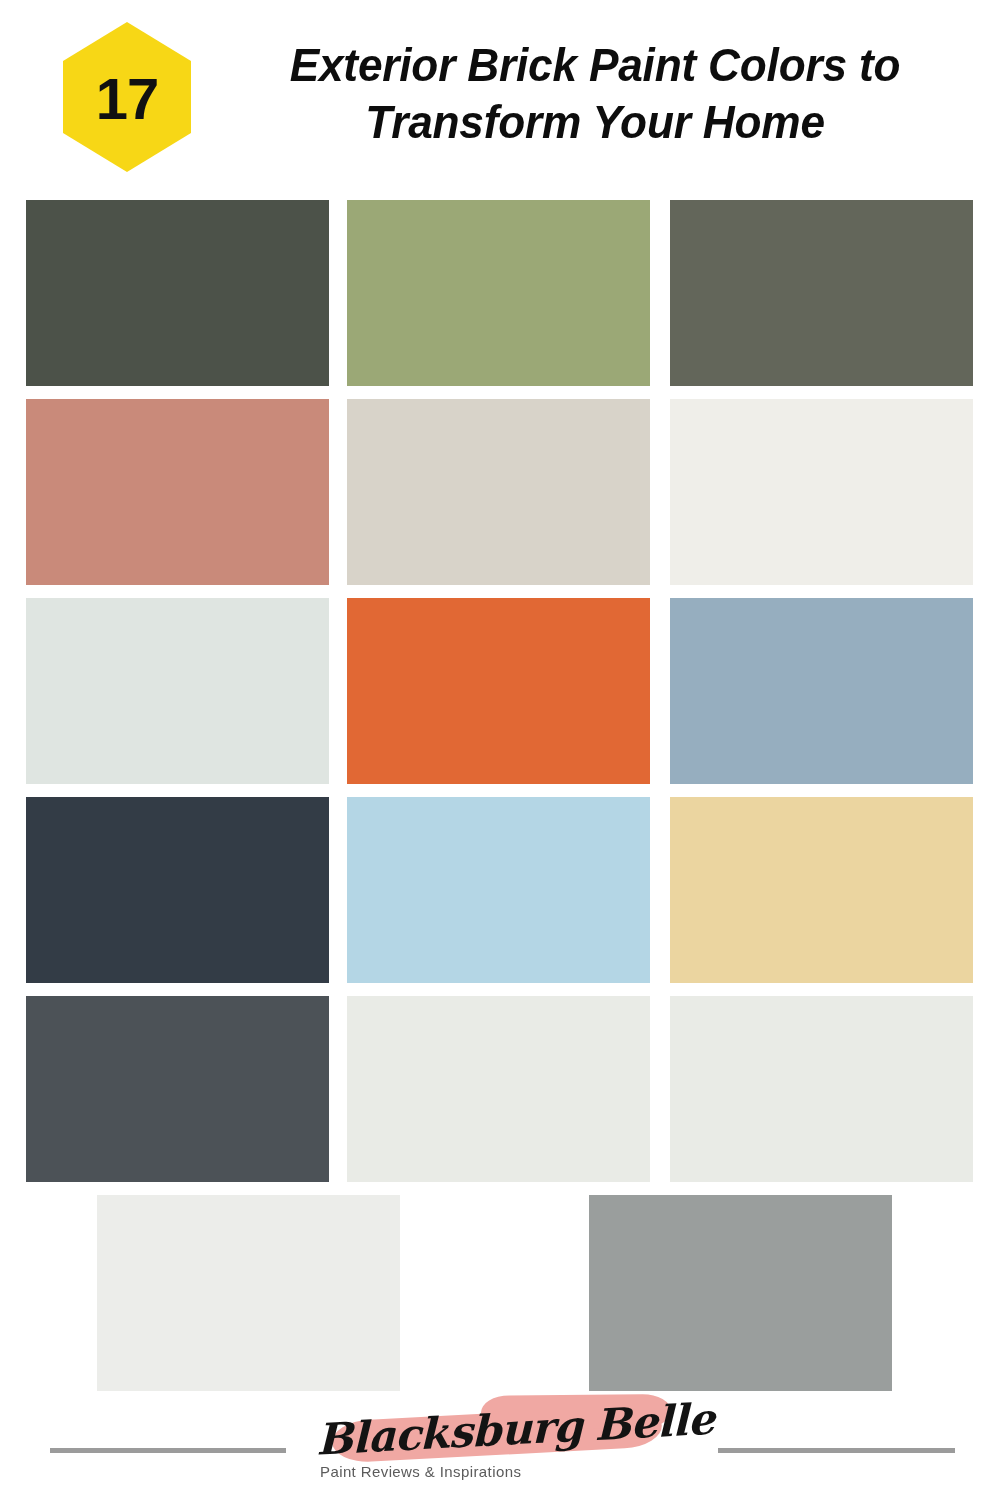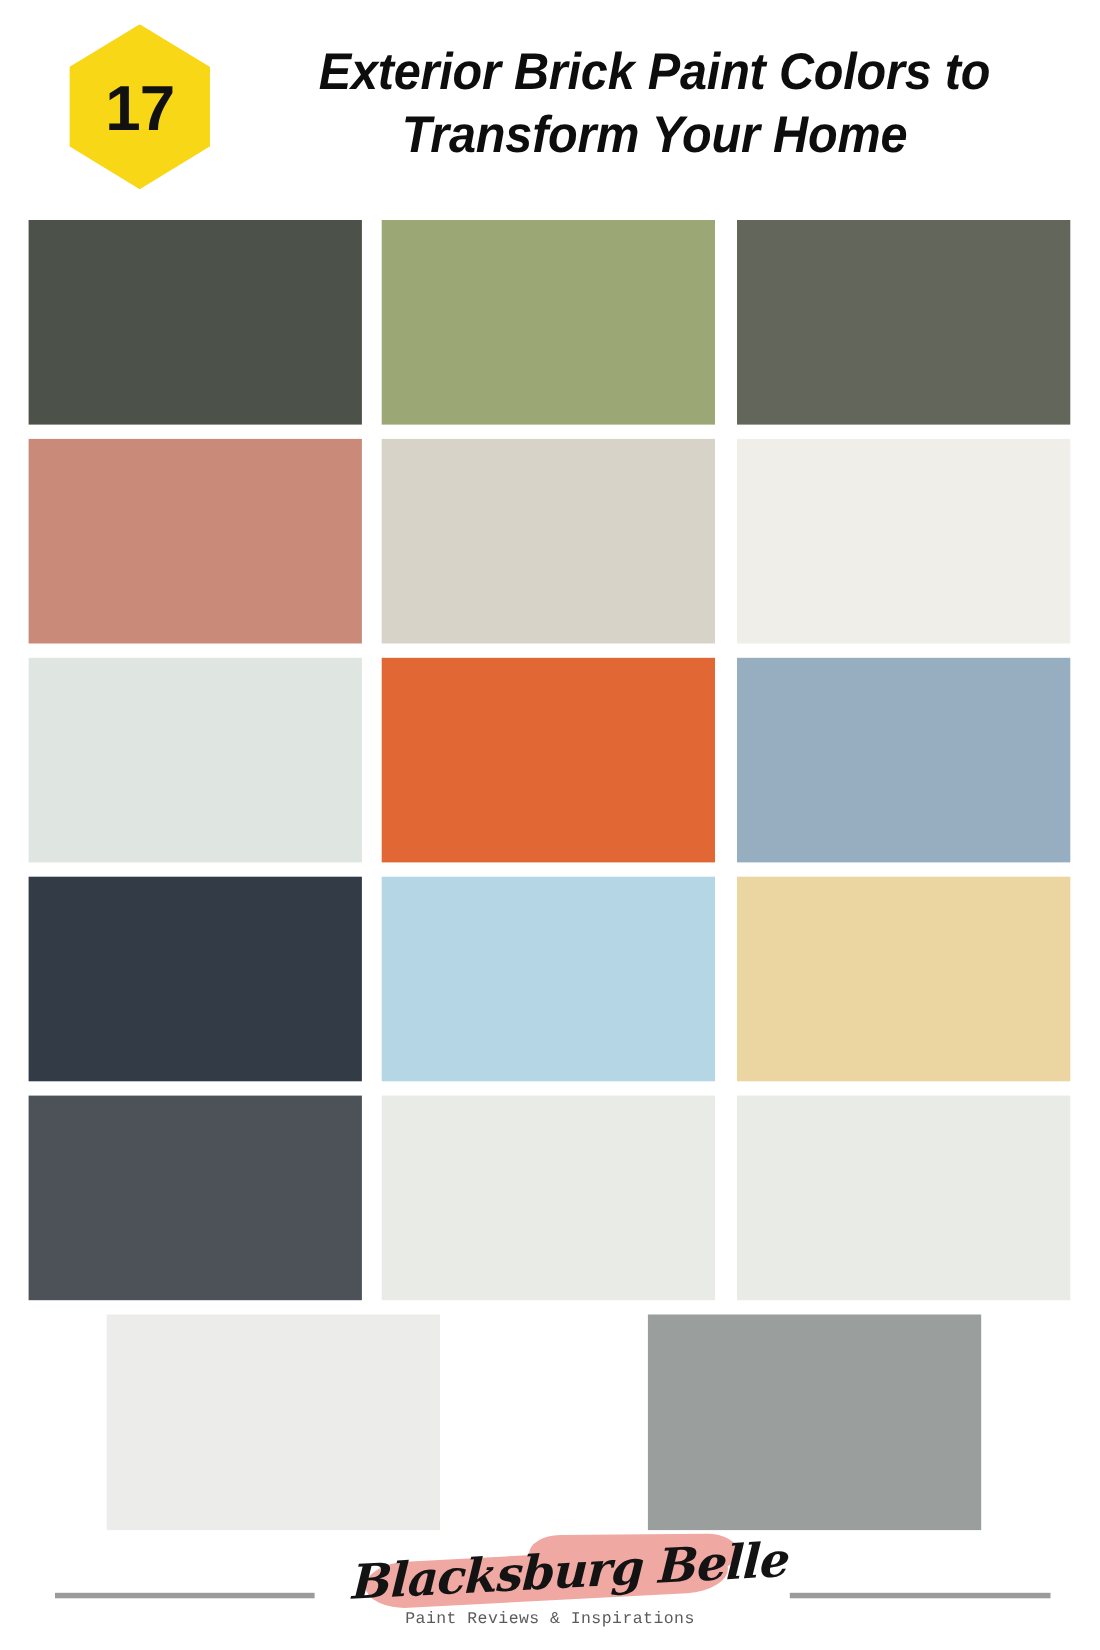--- a/index.html
+++ b/index.html
@@ -158,22 +158,22 @@
     color: #131313;
     transform: rotate(-3deg) skewX(-6deg);
     letter-spacing: -1px;
     white-space: nowrap;
   }
   #logo-tagline {
     position: absolute;
     left: 0;
     top: 73px;
     width: 360px;
-    text-align: center;
-    font-family: Liberation Mono, monospace;
+    text-align: left;
+    font-family: Liberation Sans, sans-serif;
     font-size: 15px;
     letter-spacing: 0.4px;
     color: #5b5b5b;
   }
 </style>
 </head>
 <body>
 
 <div id="header">
 

